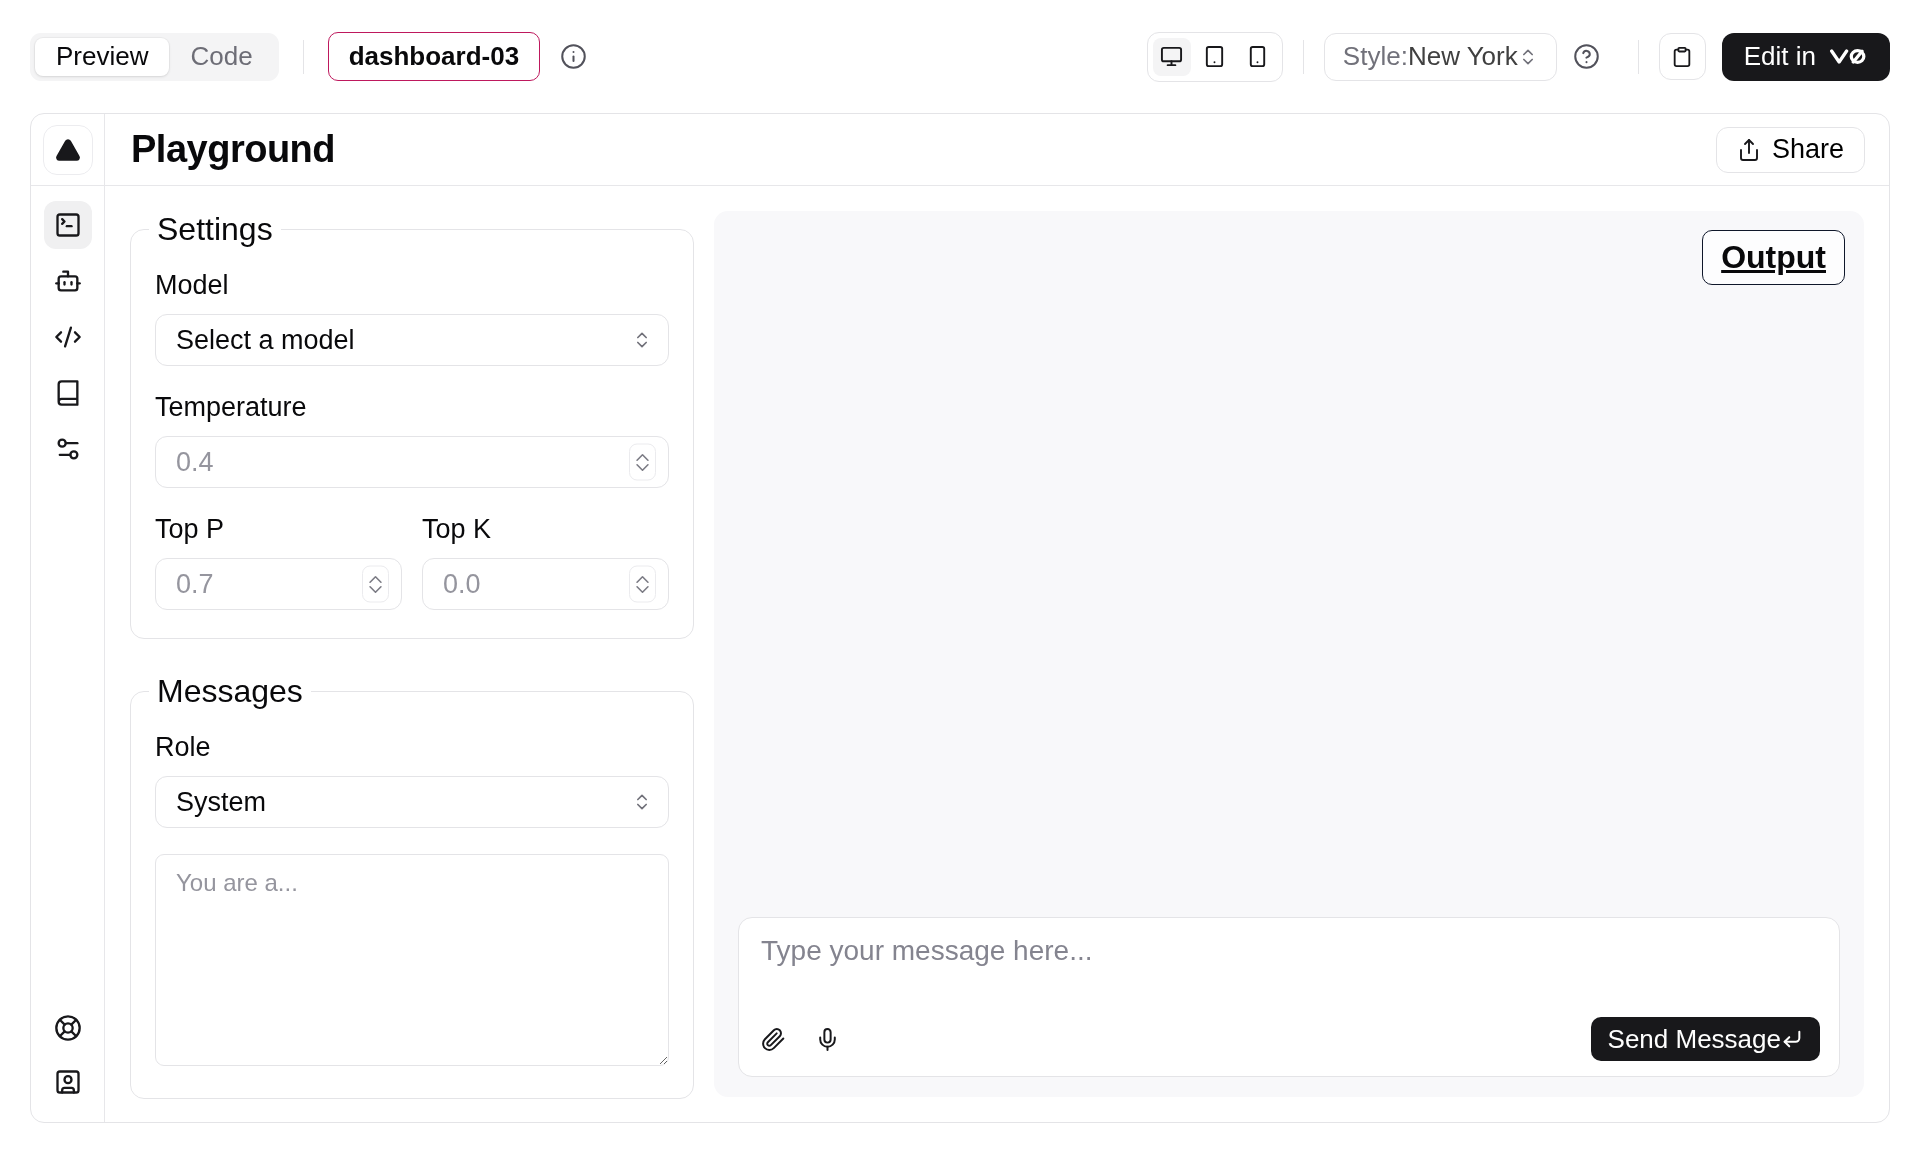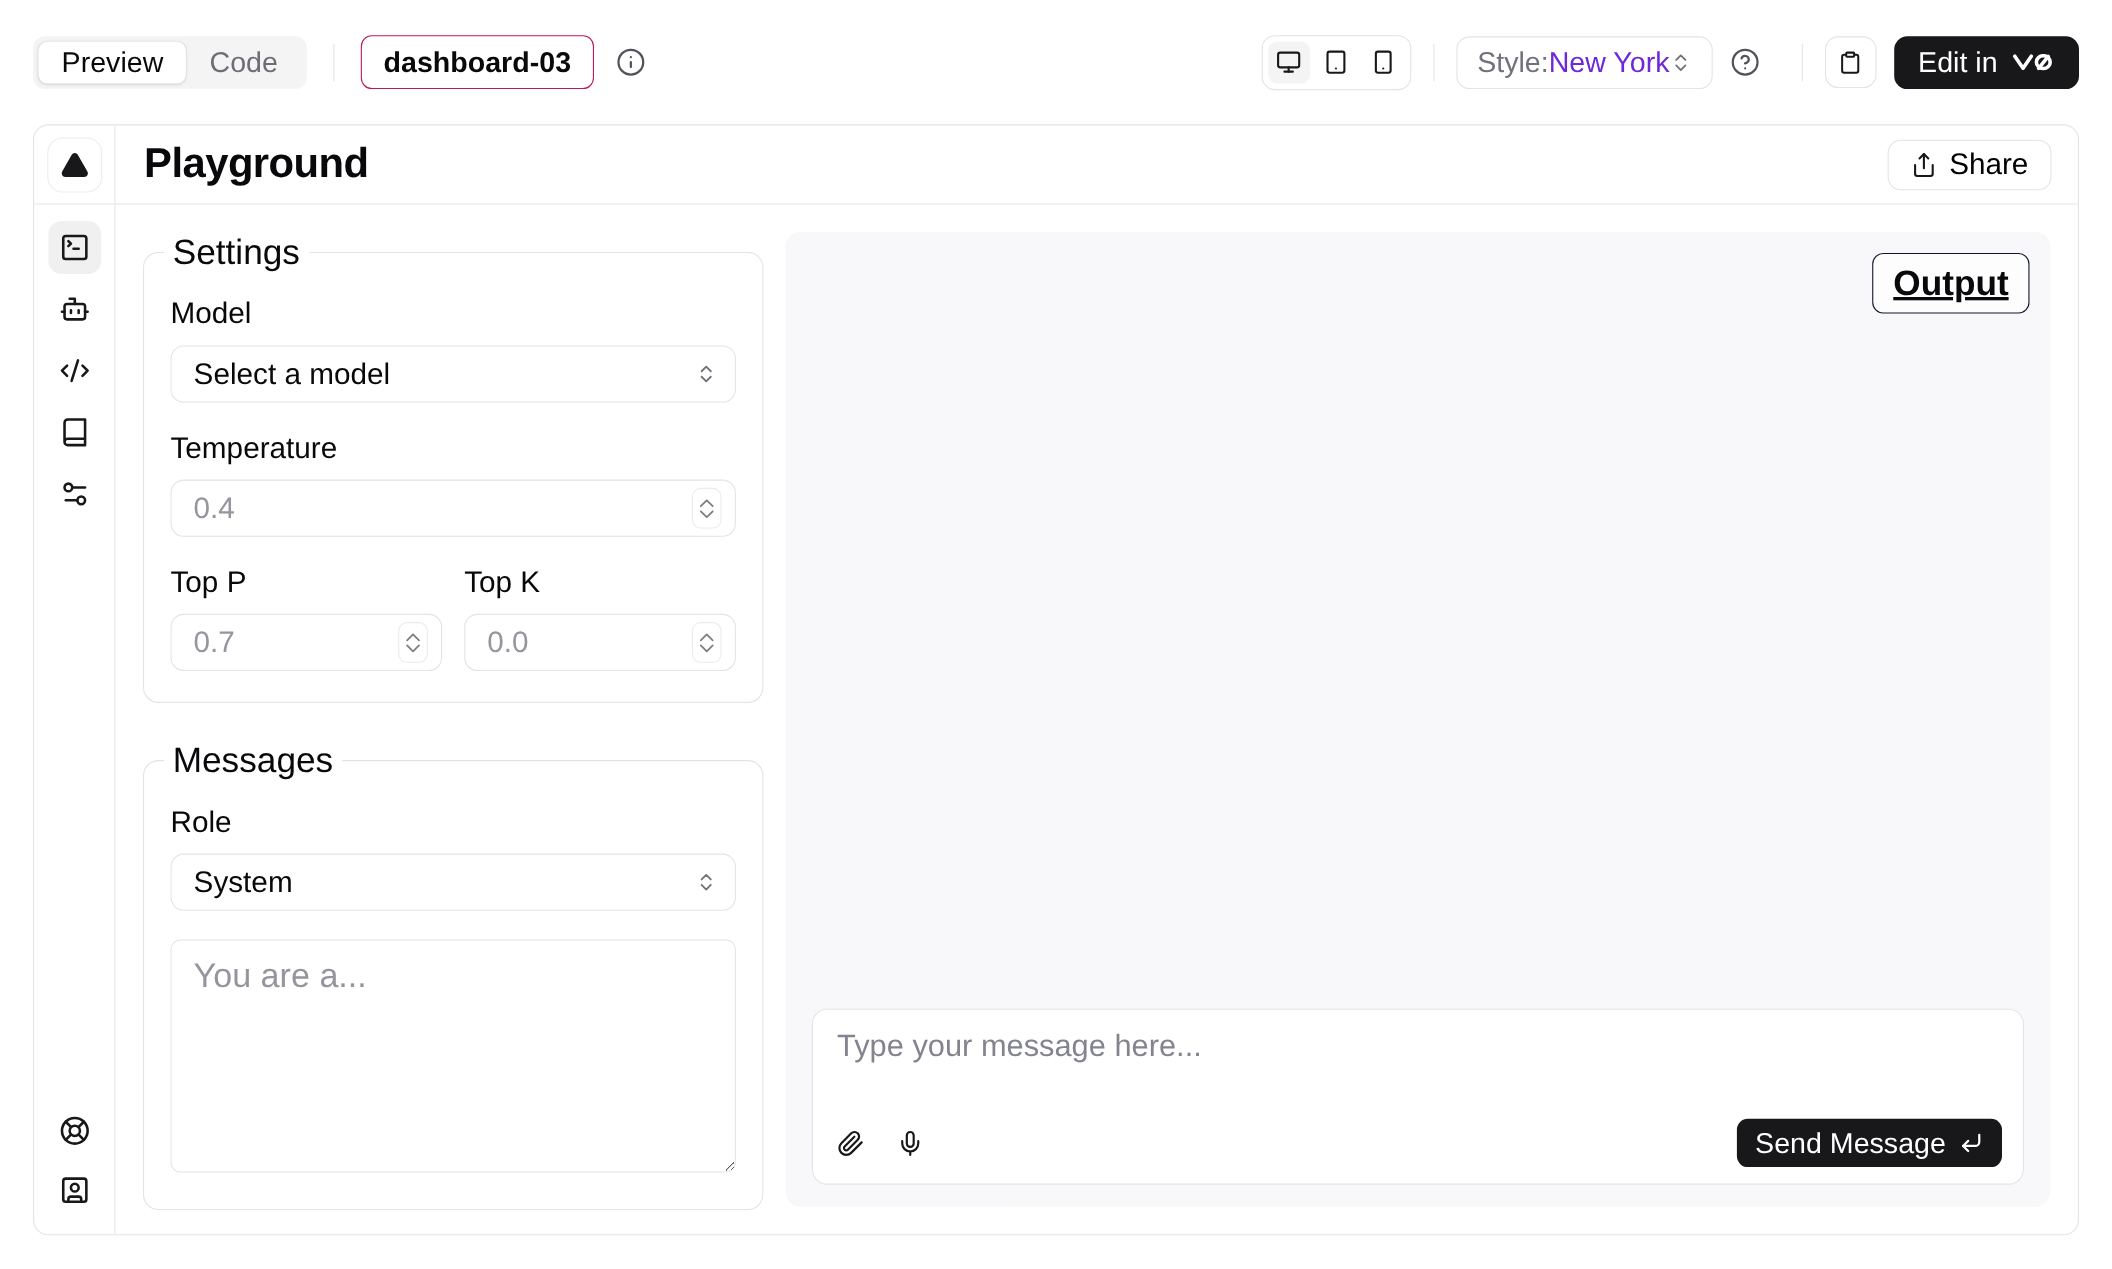--- a/index.html
+++ b/index.html
@@ -19,21 +19,21 @@
   .v-sep.tight { margin:0 20px; }
   .badge { border:1px solid #be185d; border-radius:10px; padding:8px 20px; font-size:26px; font-weight:600; background:#fff; }
   .icon-plain { margin-left:20px; background:none; border:none; cursor:pointer; display:flex; }
   .device-group { display:flex; align-items:center; gap:5px; border:1px solid #e4e4e7; border-radius:12px; padding:5px; background:#fff; }
   .device-btn { width:38px; height:38px; display:flex; align-items:center; justify-content:center;
     border:none; background:transparent; border-radius:8px; cursor:pointer; }
   .device-btn.active { background:#f4f4f5; }
   .style-select { display:flex; align-items:center; border:1px solid #e4e4e7; border-radius:12px;
     height:48px; padding:0 18px; background:#fff; cursor:pointer; }
   .style-label { font-size:26px; color:#71717a; }
-  .style-value { font-size:26px; color:#6d28d9; }
+  .style-value { font-size:26px; color:#404040; }
   .btn-outline-sq { width:47px; height:47px; border:1px solid #e4e4e7; border-radius:12px; background:#fff;
     display:flex; align-items:center; justify-content:center; cursor:pointer; }
   .btn-dark { display:flex; align-items:center; gap:12px; background:#18181b; color:#fff; border:none;
     border-radius:12px; height:48px; padding:0 22px; font-size:26px; font-weight:500; cursor:pointer; margin-left:16px; }
 
   
   .app { margin:0 30px; height:1010px; border:1px solid #e4e4e7; border-radius:14px; display:flex; background:#fff; overflow:hidden; }
 
   
   .sidebar { width:74px; border-right:1px solid #e7e7ea; display:flex; flex-direction:column; align-items:center; flex-shrink:0; }
@@ -69,36 +69,36 @@
   .num-wrap { position:relative; }
   .num-input { width:100%; height:52px; border:1px solid #e4e4e7; border-radius:12px; padding:0 54px 0 20px;
     font-size:27px; font-family:inherit; color:#09090b; outline:none; background:#fff; }
   .num-input::placeholder, textarea::placeholder { color:#9090a; }
   .num-input::placeholder { color:#95959e; }
   .stepper { position:absolute; right:13px; top:50%; transform:translateY(-50%); width:27px; height:37px;
     border:1px solid #ebebee; border-radius:8px; background:#fff; display:flex; flex-direction:column;
     align-items:center; justify-content:center; gap:2px; cursor:pointer; }
   .two-col { display:grid; grid-template-columns:1fr 1fr; gap:20px; }
   .content-ta { width:100%; height:212px; border:1px solid #e4e4e7; border-radius:9px; padding:14px 20px;
-    font-size:31px; font-family:inherit; color:#09090b; outline:none; resize:both; background:#fff; }
+    font-size:24px; font-family:inherit; color:#09090b; outline:none; resize:both; background:#fff; }
   .content-ta::placeholder { color:#95959e; }
 
   
   .output-panel { flex:1; background:#f8f8fa; border-radius:14px; position:relative; min-width:0; }
   .output-badge { position:absolute; top:19px; right:19px; background:#fdfdfe; border:1px solid #0f172a;
     border-radius:10px; padding:8px 18px; font-size:32px; font-weight:600;text-decoration:underline; }
   .composer { position:absolute; left:24px; right:24px; bottom:20px; height:160px; background:#fff;
     border:1px solid #e4e4e7; border-radius:14px; display:flex; flex-direction:column; overflow:hidden; }
   .composer textarea { flex:1; border:none; resize:none; outline:none; padding:17px 22px; font-size:28px;
     font-family:inherit; color:#09090b; background:transparent; }
   .composer textarea::placeholder { color:#84848f; }
   .composer-footer { display:flex; align-items:center; gap:10px; padding:0 19px 15px 12px; }
   .tool-btn { width:44px; height:44px; border:none; background:transparent; border-radius:10px;
     display:flex; align-items:center; justify-content:center; cursor:pointer; }
-  .send-btn { margin-left:auto; display:flex; align-items:center; gap:12px; background:#18181b; color:#fff;
+  .send-btn { margin-left:auto; display:flex; align-items:center; background:#18181b; color:#fff;
     border:none; border-radius:10px; height:44px; padding:16px 17px; font-size:26px; font-weight:500; cursor:pointer; }
 </style>
 </head>
 <body>
 
 <div class="toolbar">
   <div class="tb-left">
     <div class="seg-group">
       <button class="seg-btn active">Preview</button>
       <button class="seg-btn">Code</button>

